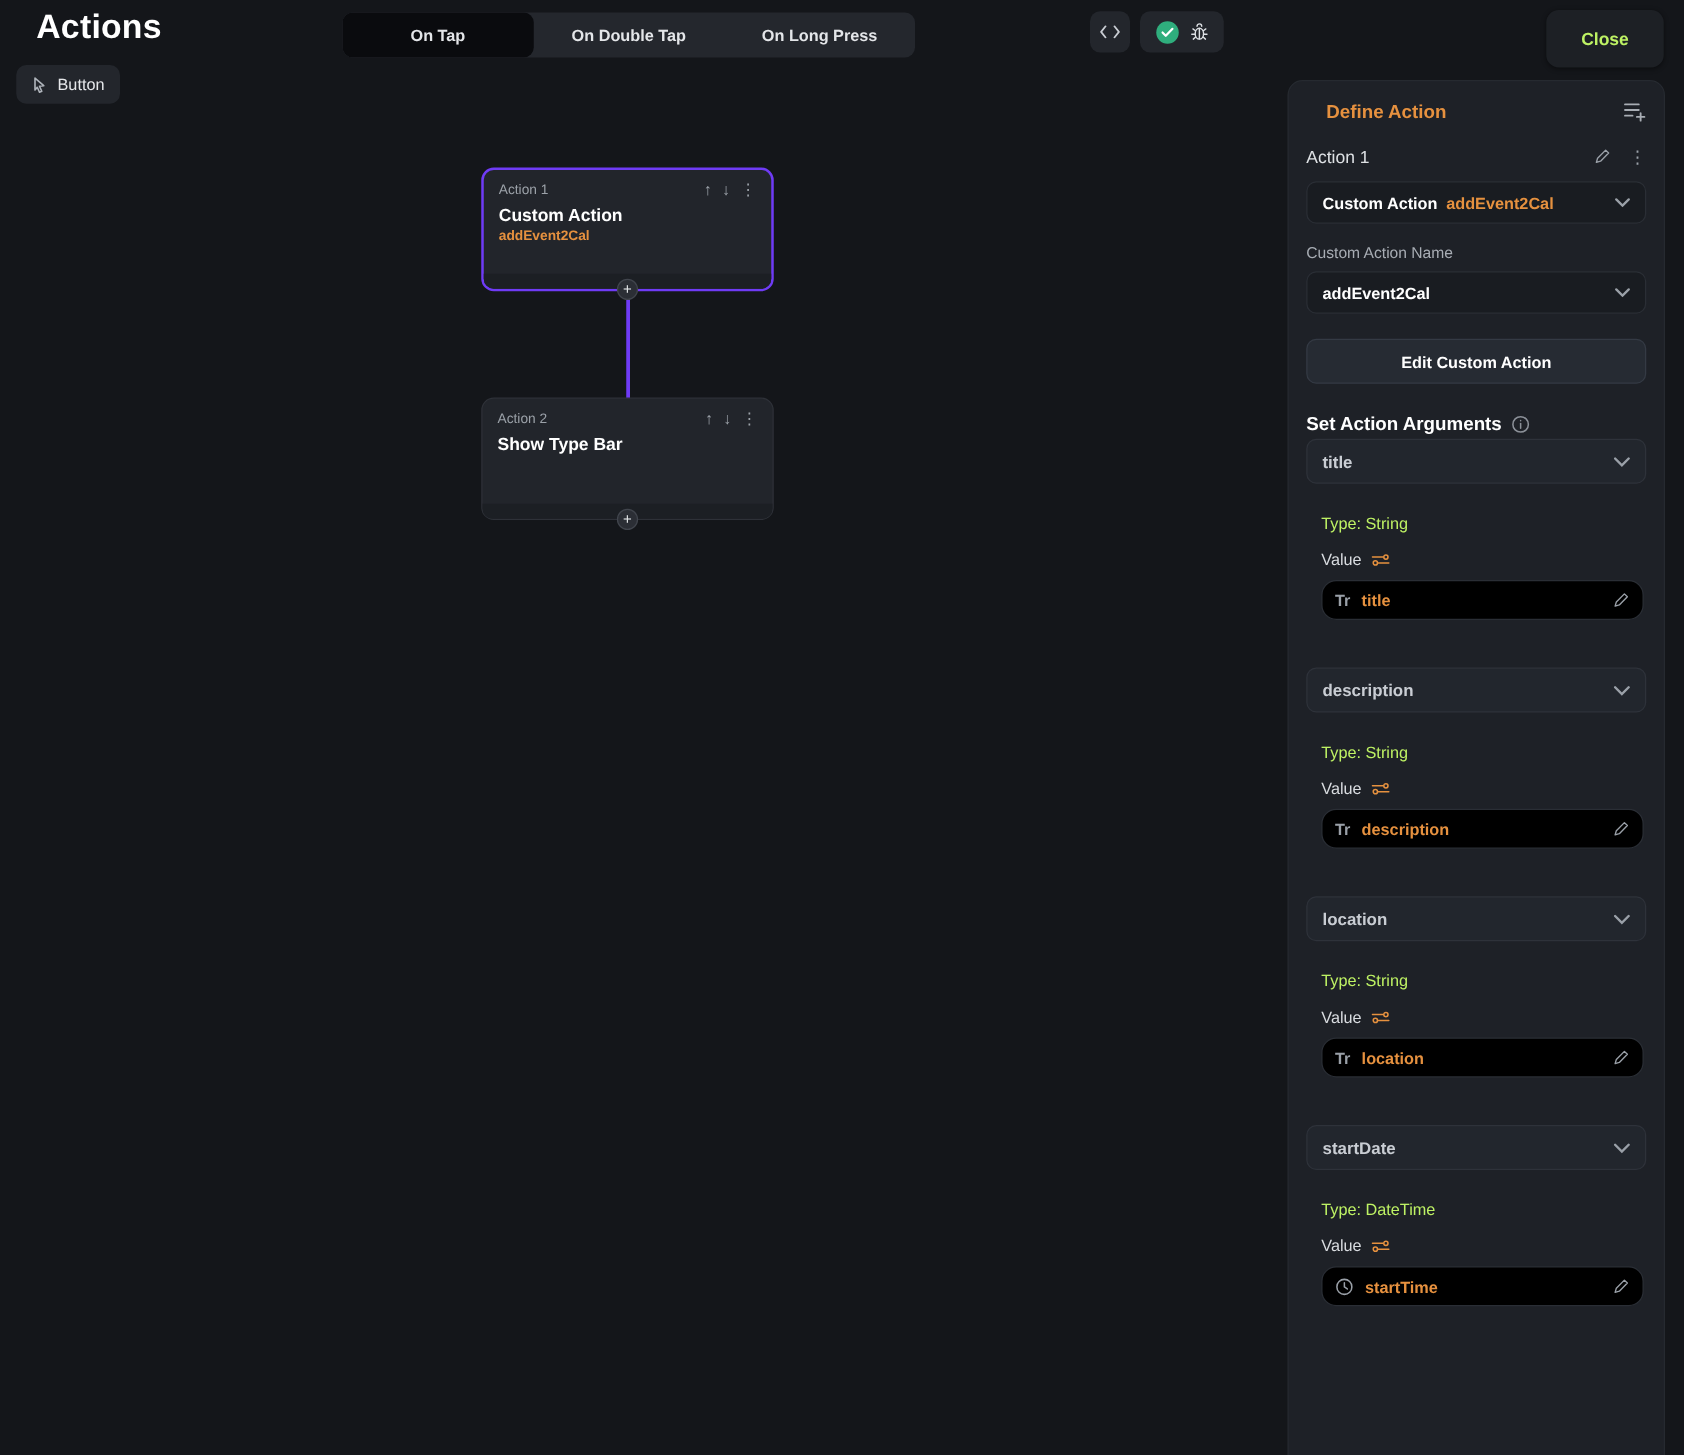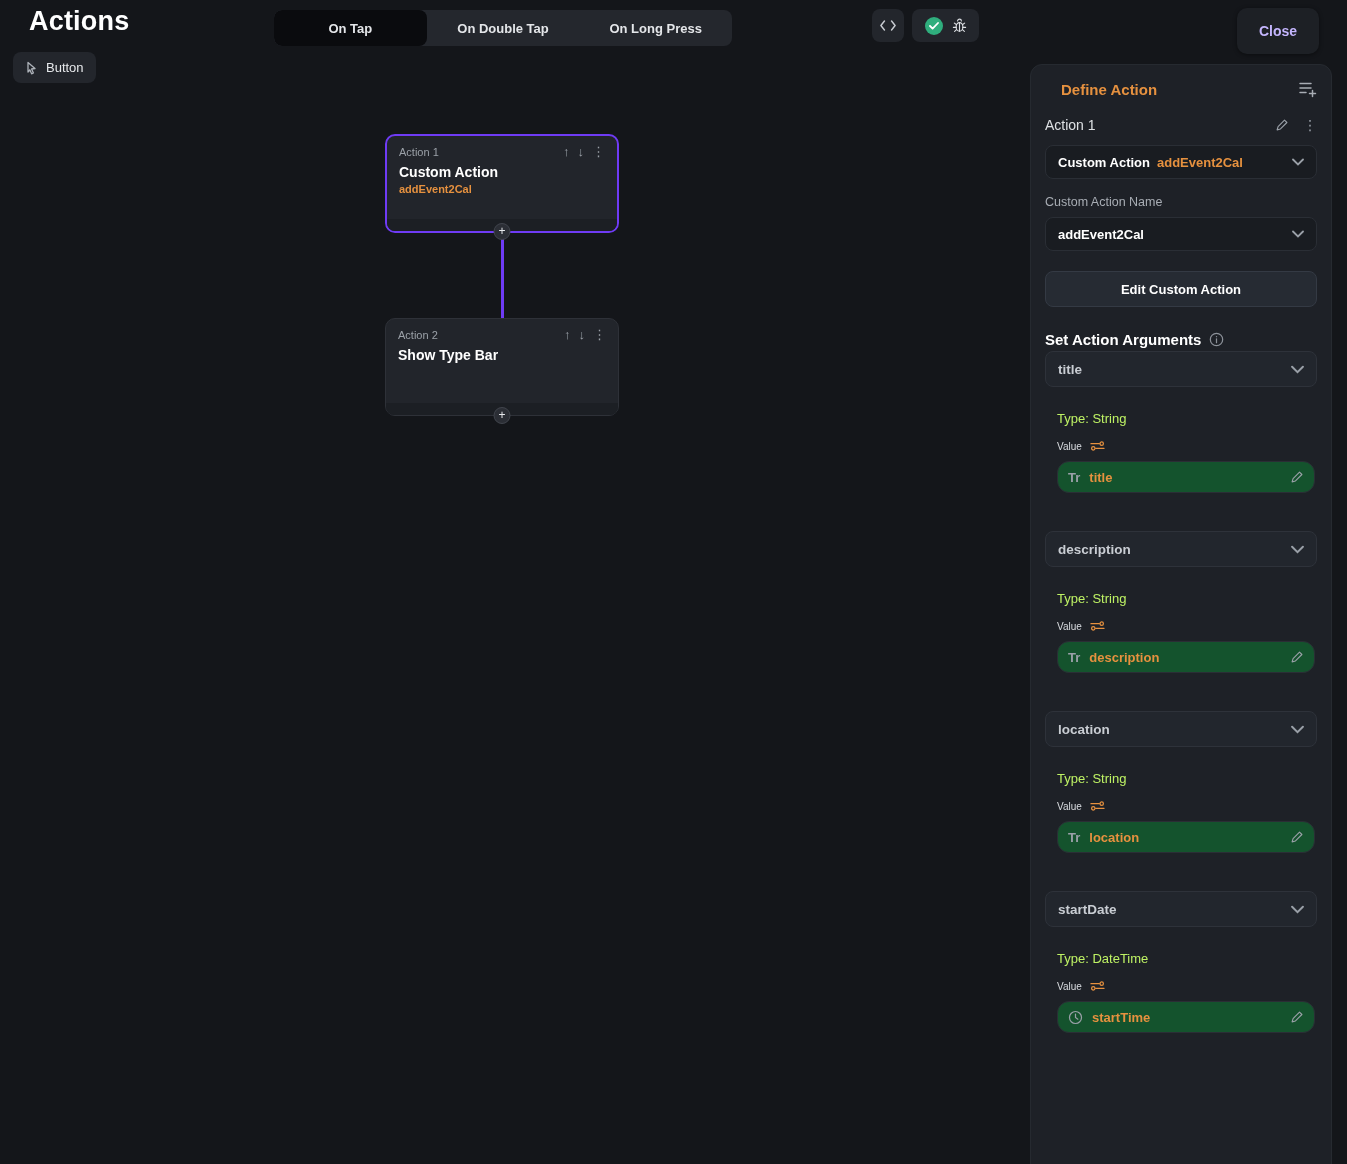--- a/index.html
+++ b/index.html
@@ -44,24 +44,24 @@
   .tool-pill {
     position:absolute; left:912px; top:9px; width:67px; height:33px;
     background:#23262C; border-radius:8px;
     display:flex; align-items:center; justify-content:center; gap:9px;
   }
   .check-circle {
     width:18px; height:18px; border-radius:50%; background:#2FAE7D;
     display:flex; align-items:center; justify-content:center; color:#fff;
   }
   .close-btn {
-    position:absolute; left:1237px; top:8px; width:82px; height:46px;
+    position:absolute; left:1237px; top:8px; width:94px; height:46px;
     background:#1D2025; border-radius:10px; box-shadow:0 1px 4px rgba(0,0,0,.45);
     display:flex; align-items:center; justify-content:center;
-    font-size:14px; font-weight:600; color:#c4b5fd; cursor:pointer;
+    font-size:14px; font-weight:600; color:#bef264; cursor:pointer;
   }
 
   
   .connector {
     position:absolute; left:501px; top:231px; width:3px; height:88px;
     background:#6F3BF5; z-index:0;
   }
   .action-card {
     position:absolute; left:385px; width:234px; height:99px;
     background:#22252B; border:1px solid #2E3138; border-radius:10px;
@@ -123,23 +123,23 @@
 
   .arg-group { margin-bottom:38px; }
   .arg-head {
     height:36px; background:#22262D; border:1px solid #2E323A; border-radius:8px;
     display:flex; align-items:center; padding:0 12px; cursor:pointer;
   }
   .arg-name { font-size:13.5px; font-weight:700; color:#C9CDD3; }
   .arg-head .chev { margin-left:auto; color:#9AA0A8; }
   .arg-body { padding:24px 0 0 12px; }
   .type-line { font-size:13px; color:#bef264; margin-bottom:14px; }
-  .value-row { display:flex; align-items:center; gap:8px; font-size:10px; color:#D9DCE0; margin-bottom:9px; }
+  .value-row { display:flex; align-items:center; gap:8px; font-size:13px; color:#D9DCE0; margin-bottom:9px; }
   .value-input {
-    height:32px; background:#14532d; border:1px solid #2A2E35; border-radius:12px;
+    height:32px; background:#000000; border:1px solid #2A2E35; border-radius:12px;
     display:flex; align-items:center; gap:9px; padding:0 10px; margin-right:2px;
   }
   .value-input .glyph { font-size:13px; font-weight:700; color:#9AA0A8; }
   .value-input .val { font-size:13px; font-weight:700; color:#E6913F; }
   .value-input .edit { margin-left:auto; color:#9AA0A8; cursor:pointer; }
 </style>
 </head>
 <body>
 
 <div class="page-title">Actions</div>

